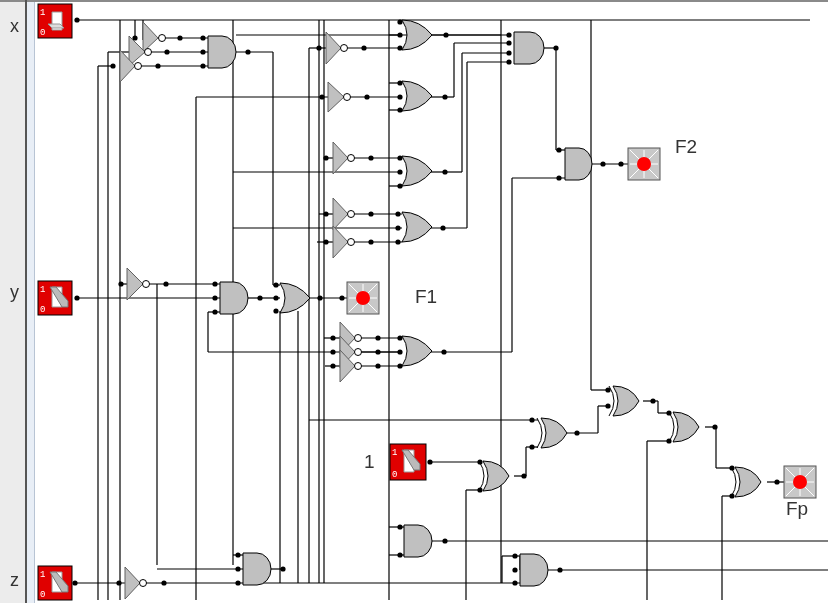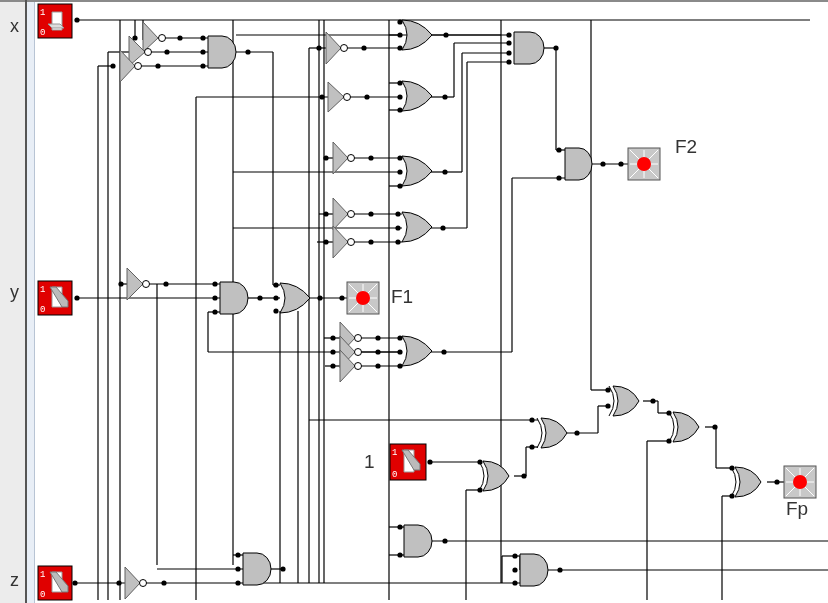--- a/index.html
+++ b/index.html
@@ -404,16 +404,16 @@
     <g stroke="#fff" stroke-width="1">
         <line x1="2" y1="2" x2="30" y2="30"></line>
         <line x1="30" y1="2" x2="2" y2="30"></line>
         <line x1="16" y1="2" x2="16" y2="30"></line>
         <line x1="2" y1="16" x2="30" y2="16"></line>
       </g>
     <circle cx="16" cy="16" r="7" fill="#ff0000"></circle>
   </g>
 </svg>
 
-<div class="lbl" style="left:391px; top:286px;">F1</div>
+<div class="lbl" style="left:391px; top:286px;padding-left:24px;">F1</div>
 <div class="lbl" style="left:675px; top:136px;">F2</div>
 <div class="lbl" style="left:786px; top:498px;">Fp</div>
 <div class="lbl" style="left:364px; top:451px;">1</div>
 
 </body></html>

